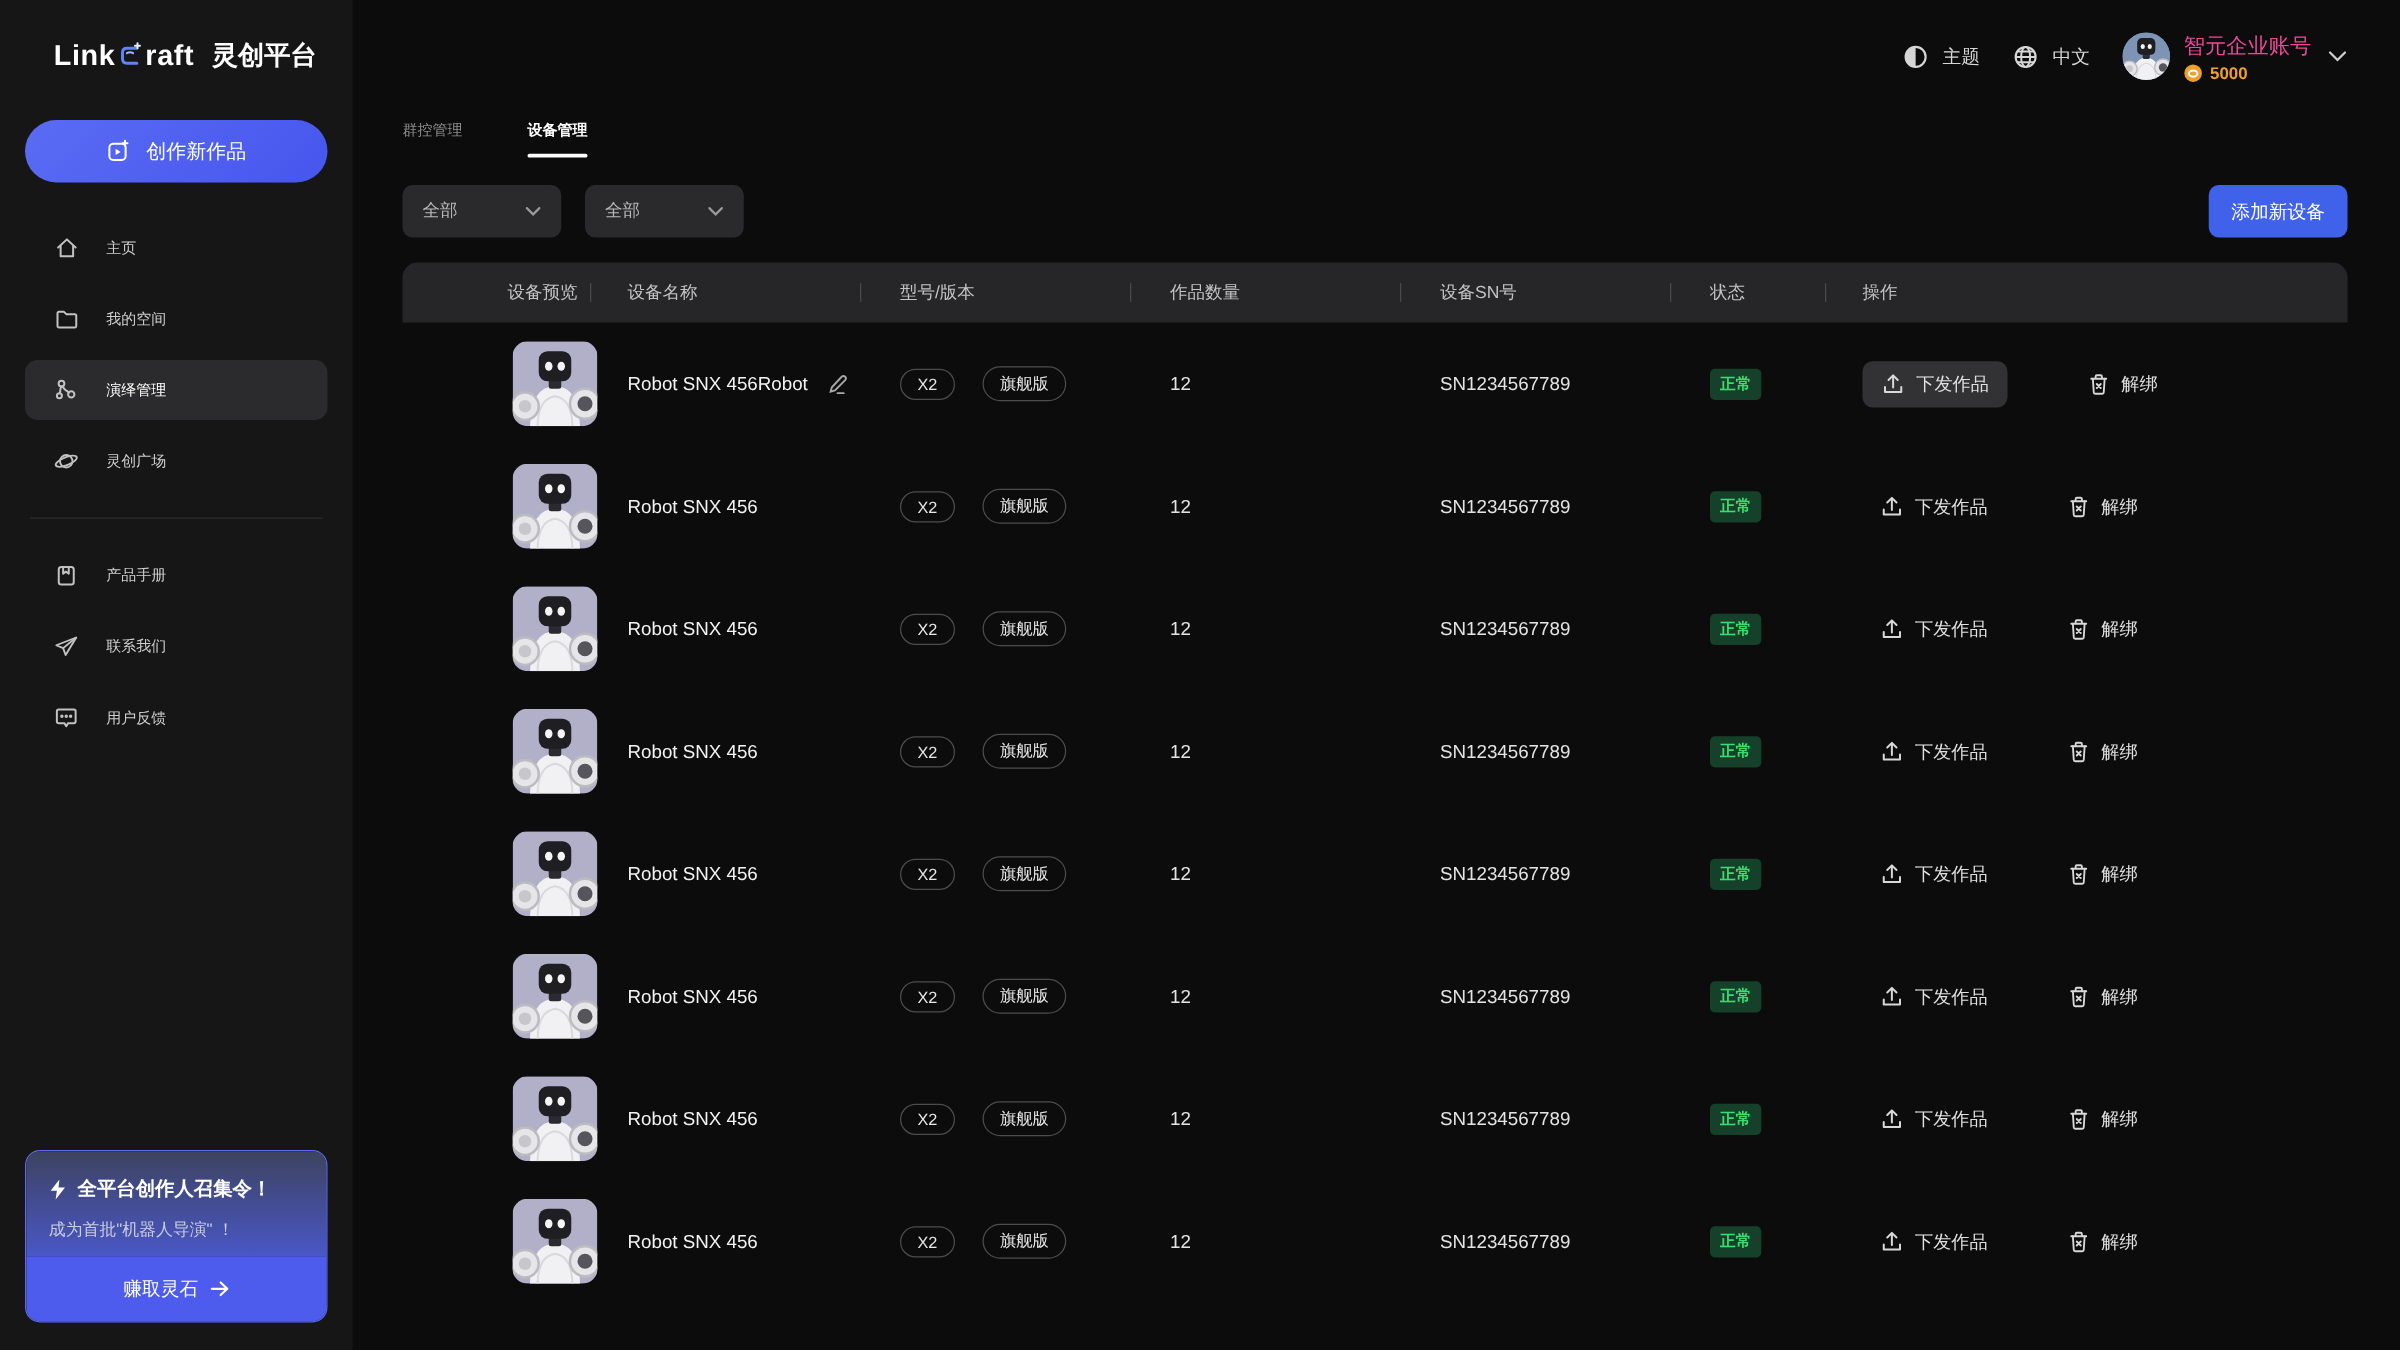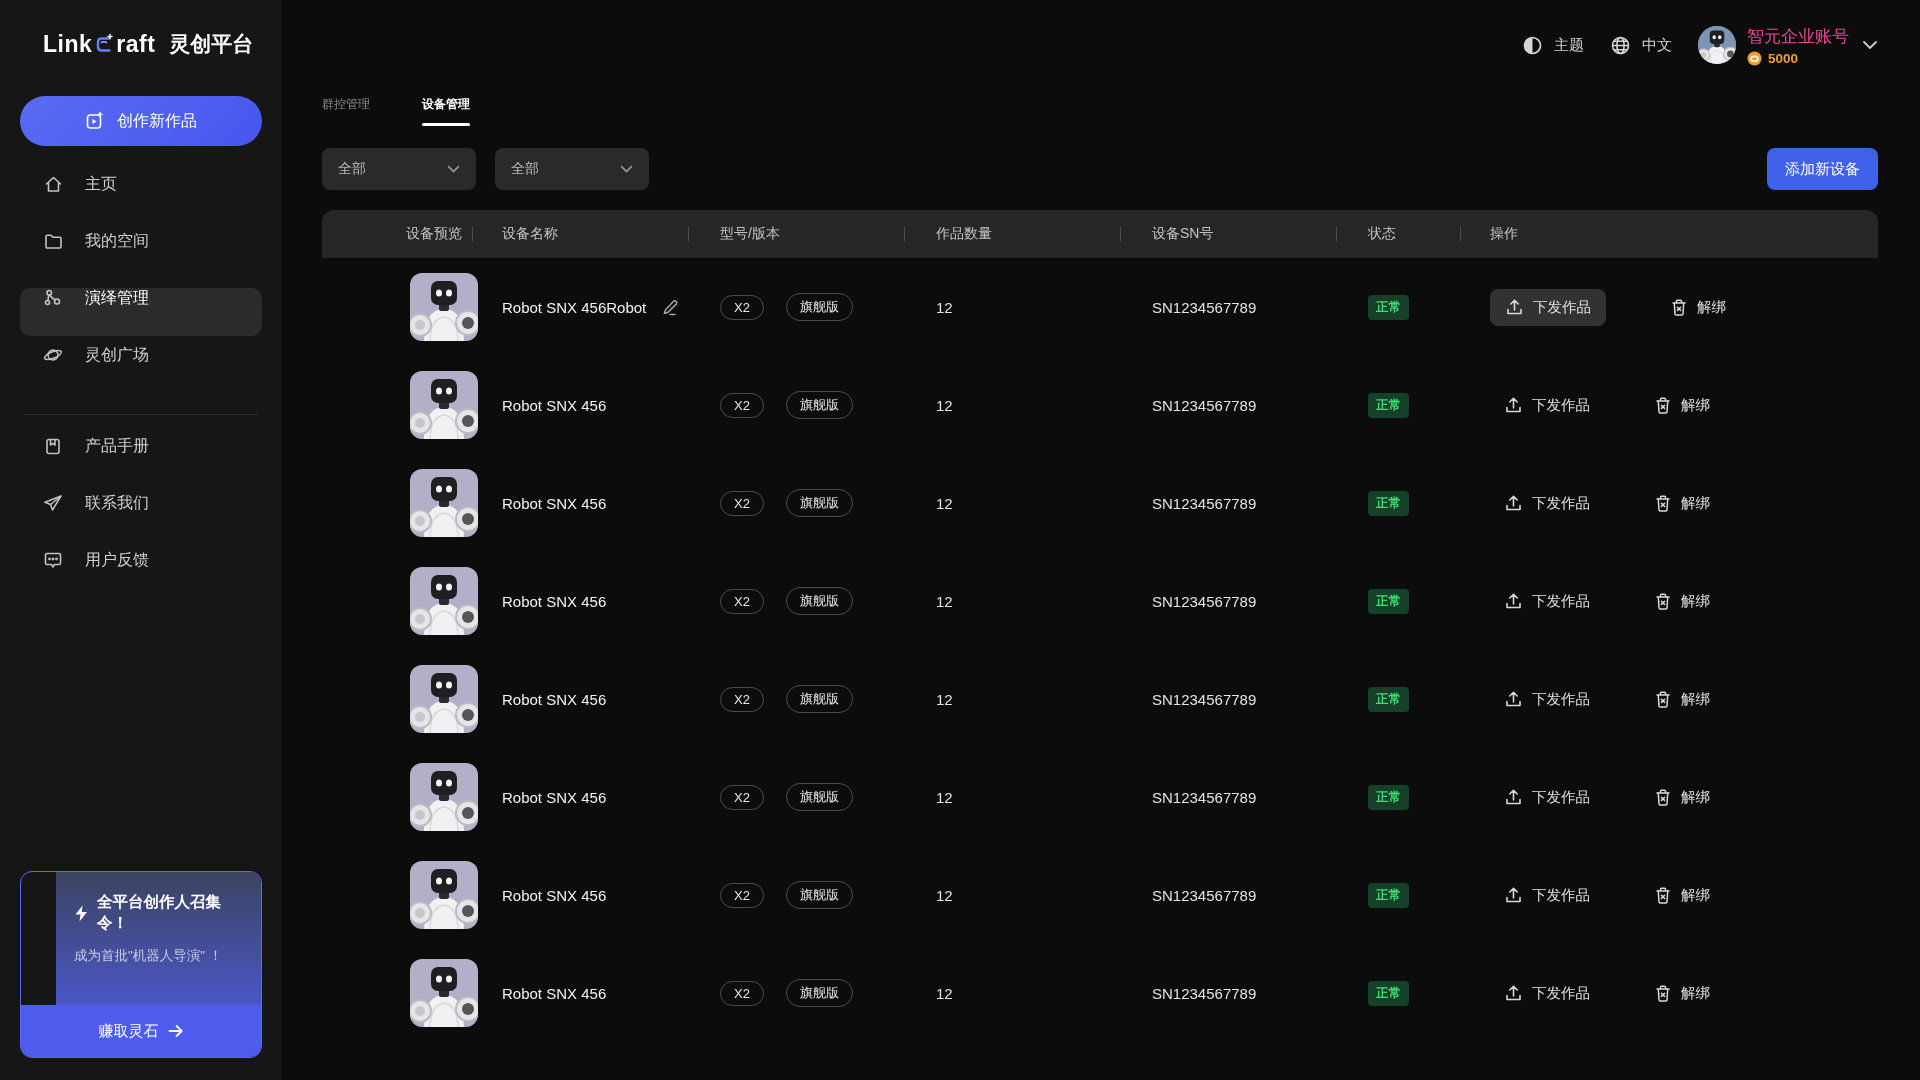--- a/index.html
+++ b/index.html
@@ -15,29 +15,29 @@
   .brand .word { font-size:23px; font-weight:bold; color:#fff; letter-spacing:.5px; display:flex; align-items:center; }
   .brand .c-glyph { display:inline-flex; margin:0 1px; }
   .brand .suffix { font-size:21px; font-weight:bold; color:#fff; margin-left:8px; }
 
   .create-btn { height:50px; border-radius:25px; background:linear-gradient(135deg,#5a6cf3,#4656ee);
     display:flex; align-items:center; justify-content:center; gap:12px; color:#fff;
     font-size:16px; cursor:pointer; margin-bottom:28px; }
   .create-btn svg { stroke:#fff; }
 
   .side-menu { display:flex; flex-direction:column; }
-  .side-item { height:48px; margin-bottom:9px; border-radius:10px; display:flex; align-items:flex-start;
-    gap:22px; padding-left:23px; color:#cfcfcf; font-size:16px; cursor:pointer; }
+  .side-item { height:48px; margin-bottom:9px; border-radius:10px; display:flex; align-items:center;
+    gap:22px; padding-left:23px; color:#cfcfcf; font-size:12px; cursor:pointer; }
   .side-item .ico { width:20px; height:20px; display:flex; align-items:center; justify-content:center; color:#c2c2c2; }
   .side-item.active { background:#2b2b2d; color:#fff; }
   .side-divider { height:1px; background:#2d2d2f; margin:12px 4px 21px 4px; }
 
   .promo { position:absolute; left:20px; right:20px; bottom:22px; border:1px solid #5b6af0;
     border-radius:12px; overflow:hidden; }
-  .promo-top { background:linear-gradient(180deg,#3c4360 0%,#4a57c6 100%); padding:20px 18px 40px 18px;margin-left:35px; }
+  .promo-top { background:linear-gradient(180deg,#3c4360 0%,#4a57c6 100%); padding:20px 18px 12px 18px; }
   .promo-title { display:flex; align-items:center; gap:8px; color:#fff; font-size:15.5px; font-weight:bold; }
   .promo-sub { margin-top:13px; color:#c9cde0; font-size:13.5px; }
   .promo-cta { background:#4d5ced; height:52px; display:flex; align-items:center; justify-content:center;
     gap:9px; color:#fff; font-size:15px; cursor:pointer; }
 
   
   .main { flex:1; display:flex; flex-direction:column; padding:0 42px 0 40px; position:relative; }
 
   .topbar { height:54px; margin-top:18px; display:flex; align-items:center; justify-content:flex-end; gap:26px; }
   .top-group { display:flex; align-items:center; gap:11px; color:#d6d6d6; font-size:15px; cursor:pointer; }
@@ -46,21 +46,21 @@
   .account-name { color:#ec4899; font-size:17px; }
   .credits { display:flex; align-items:center; gap:6px; font-size:13.5px; font-weight:bold; }
   .chev { color:#cfcfcf; margin-left:2px; }
 
   .tabs { display:flex; gap:52px; margin-top:24px; }
   .tab { font-size:12px; color:#8b8b8b; padding-bottom:13px; cursor:pointer; position:relative;text-align:center; }
   .tab.active { color:#fff; font-weight:bold; }
   .tab.active::after { content:""; position:absolute; left:0; right:0; bottom:0; height:3px; background:#fff; border-radius:2px; }
 
   .filter-row { margin-top:22px; display:flex; align-items:center; gap:19px; }
-  .select { width:154px; height:42px; background:#2a2a2c; border-radius:8px; display:flex; align-items:center;
+  .select { width:127px; height:42px; background:#2a2a2c; border-radius:8px; display:flex; align-items:center;
     justify-content:space-between; padding:0 16px; color:#b9b9b9; font-size:14px; cursor:pointer; }
   .search-box { width:306px; height:42px; background:#151516; border:1px solid #3e3e40; border-radius:8px;
     display:flex; align-items:center; gap:11px; padding:0 14px; }
   .search-box input { background:transparent; border:none; outline:none; color:#e6e6e6; font-size:14px; width:100%;
     font-family:inherit; }
   .search-box input::placeholder { color:#7c7c7c; }
   .add-btn { margin-left:auto; height:42px; padding:0 18px; background:#4061ea; border-radius:8px; color:#fff;
     font-size:15px; display:flex; align-items:center; cursor:pointer; }
 
   

